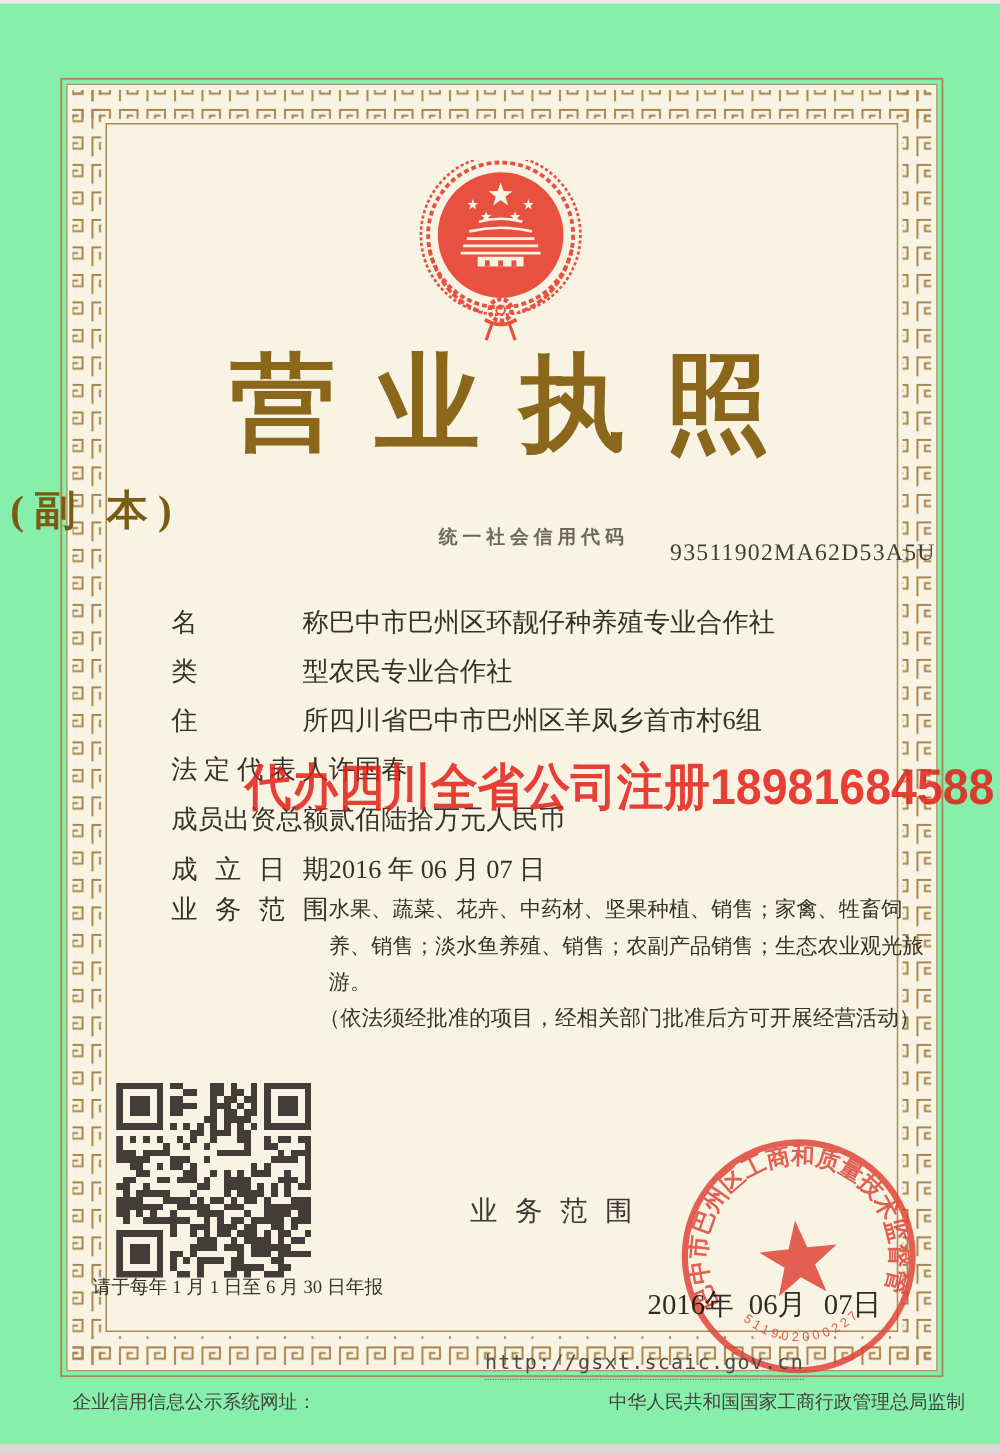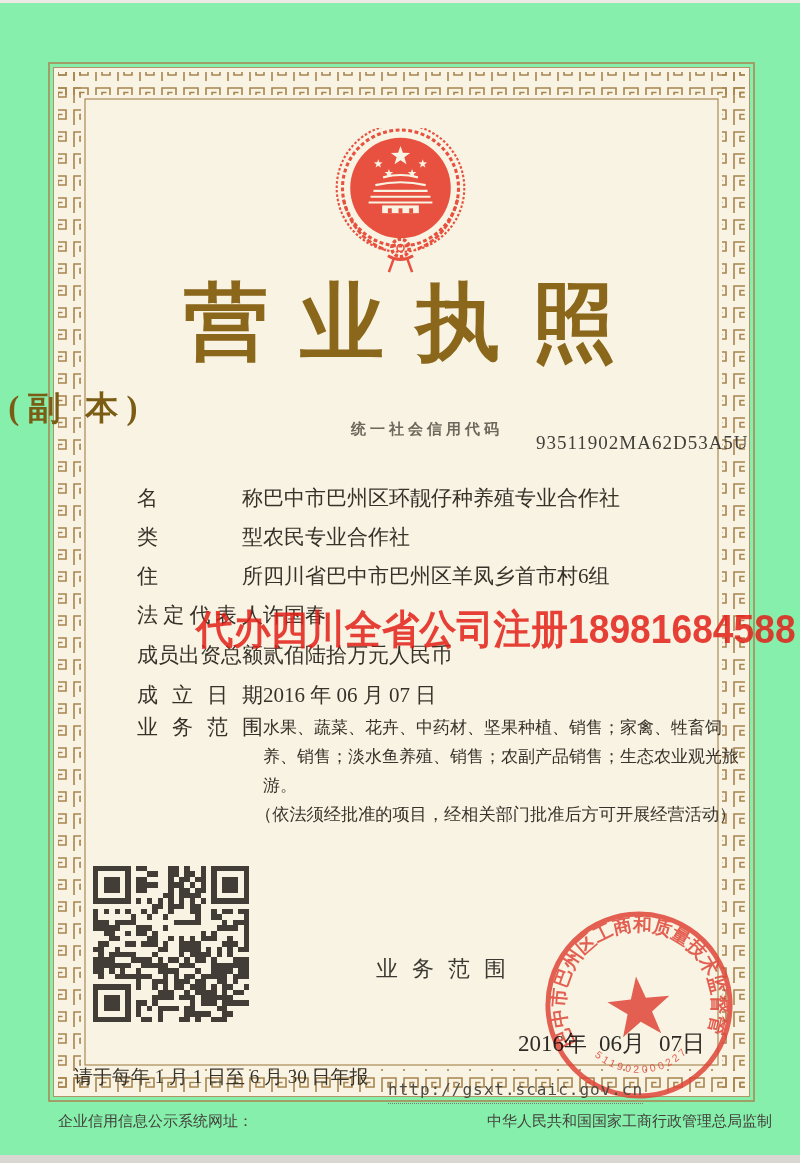--- a/index.html
+++ b/index.html
@@ -40,21 +40,21 @@
   .registry-label{position:absolute;left:376px;top:954px;font-size:22px;color:#3c3933;letter-spacing:14px;}
 
   .seal{position:absolute;left:540px;top:906px;width:198px;height:198px;z-index:5;
         transform:rotate(-6deg);opacity:.85;mix-blend-mode:multiply;}
 
   .issue-date{position:absolute;top:1028px;left:0;width:100%;font-size:23px;color:#2e2b26;z-index:3;}
   .issue-date .y{position:absolute;left:518px;}
   .issue-date .m{position:absolute;left:599px;}
   .issue-date .d{position:absolute;left:659px;}
 
-  .annual-note{position:absolute;left:74px;top:1064px;font-size:19px;color:#363229;}
+  .annual-note{position:absolute;left:74px;top:1020px;font-size:15px;color:#363229;}
 
   .public-url{position:absolute;left:388px;top:1080px;z-index:7;font-family:"DejaVu Sans Mono",monospace;
         font-size:16px;letter-spacing:1px;color:#4c4a44;border-bottom:1px dotted #7c7a72;padding-bottom:4px;}
 
   .footer{position:absolute;top:1112px;left:0;width:100%;font-size:15px;color:#44423c;}
   .footer .fl{position:absolute;left:58px;}
   .footer .fr{position:absolute;right:28px;}
 </style>
 </head>
 <body>

